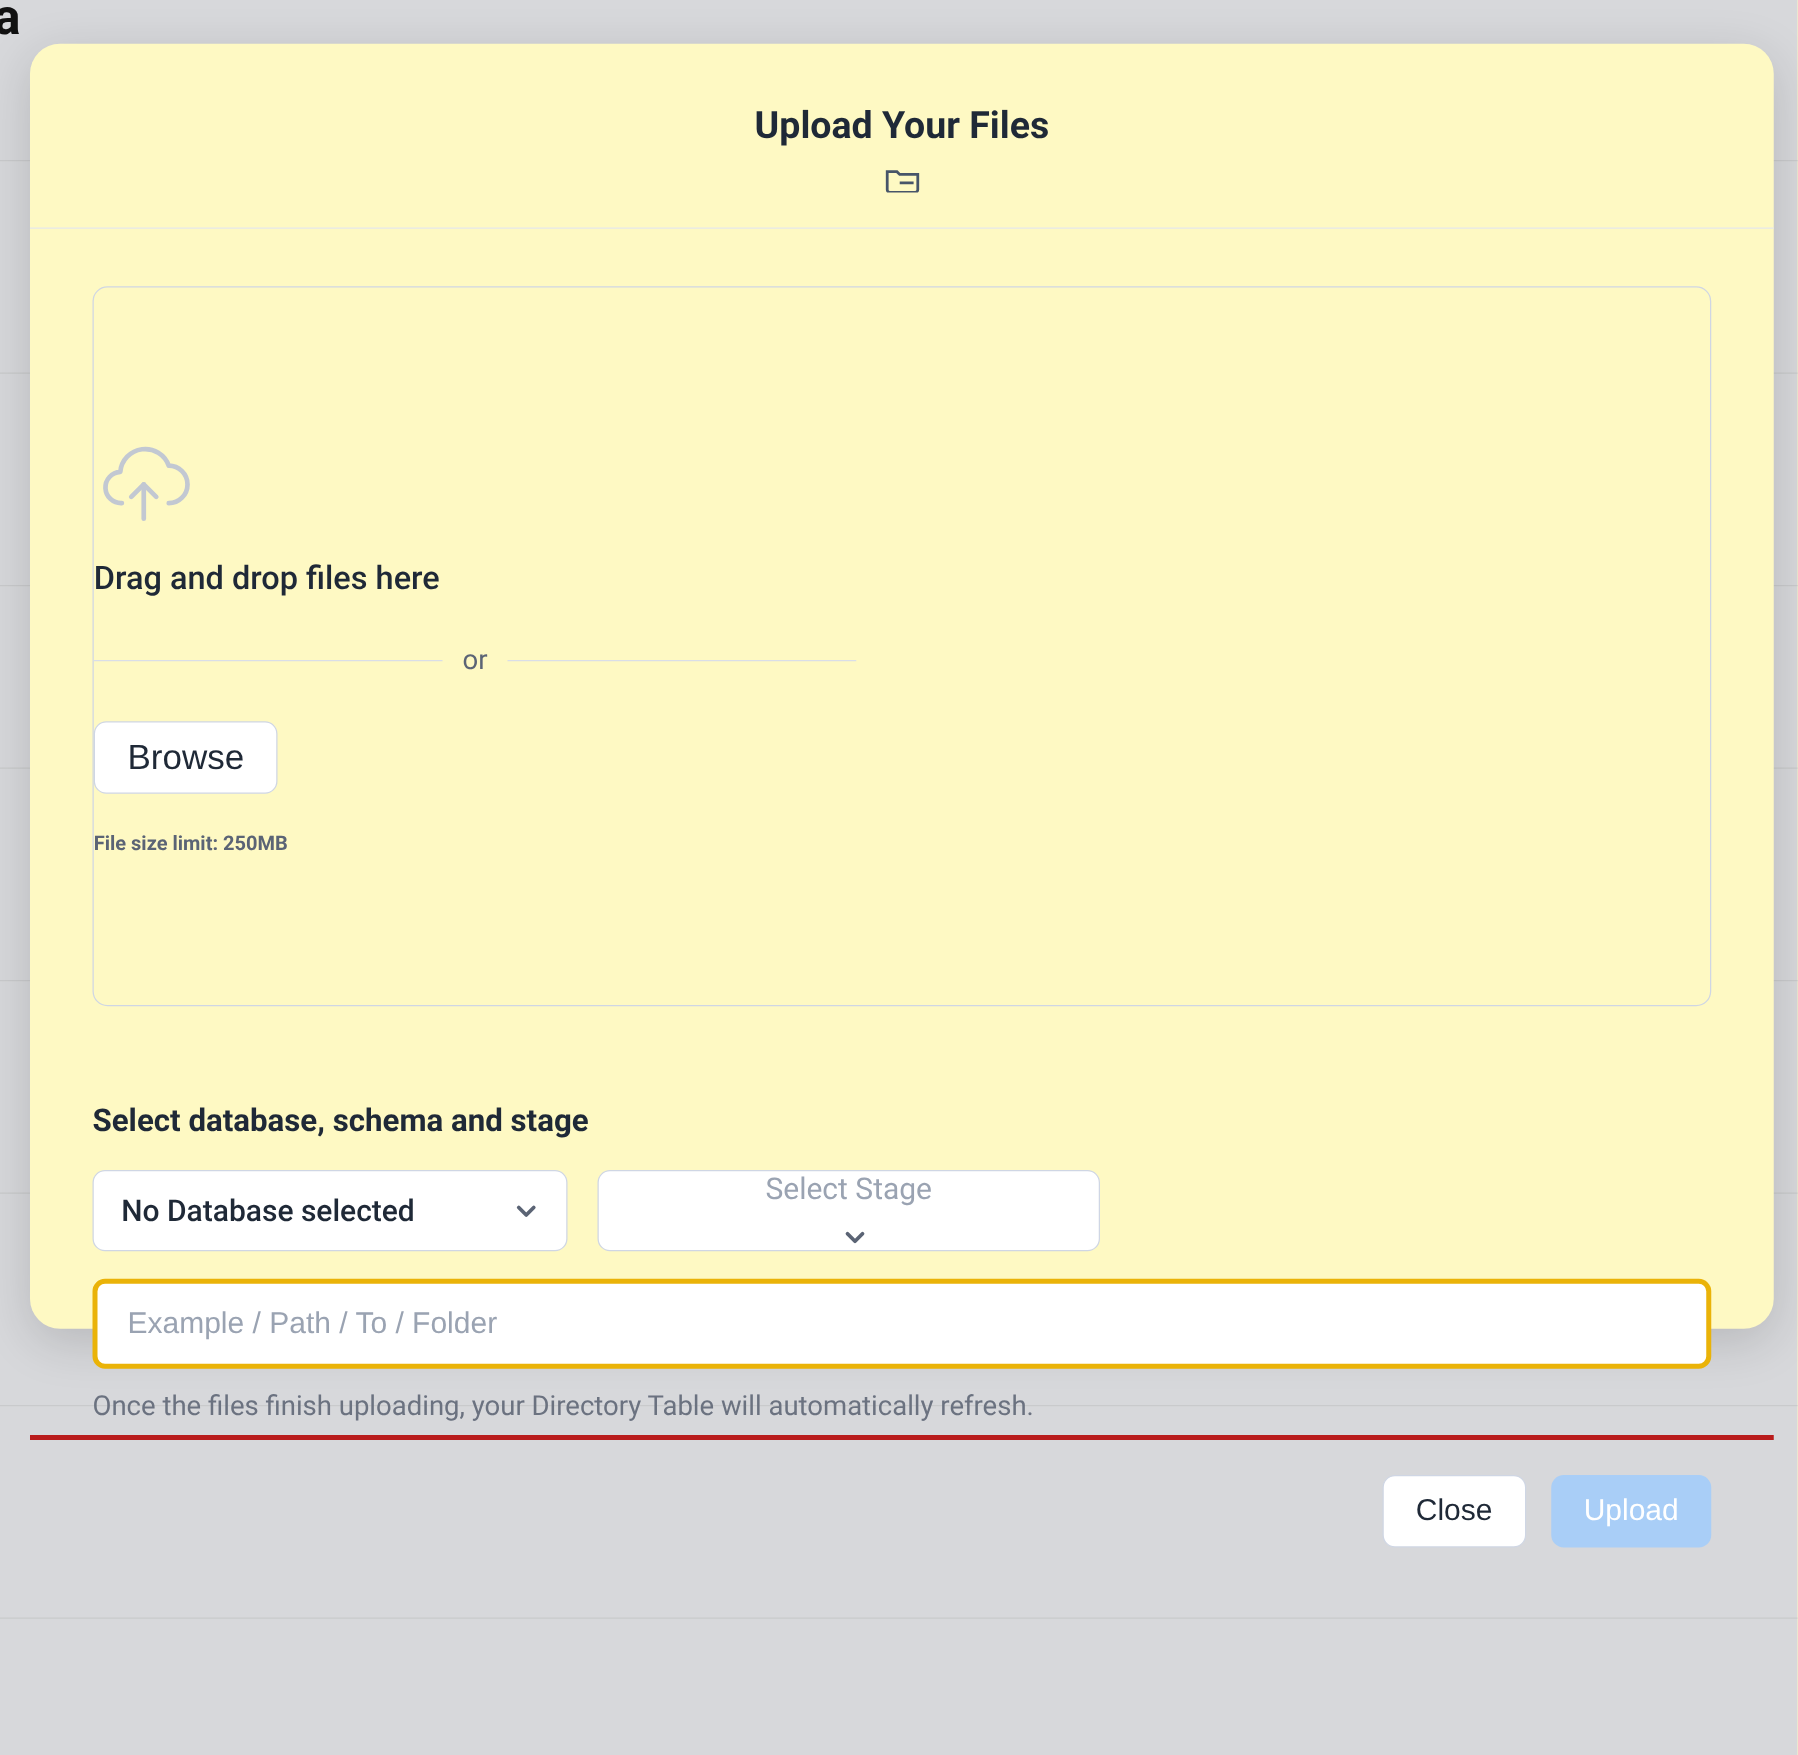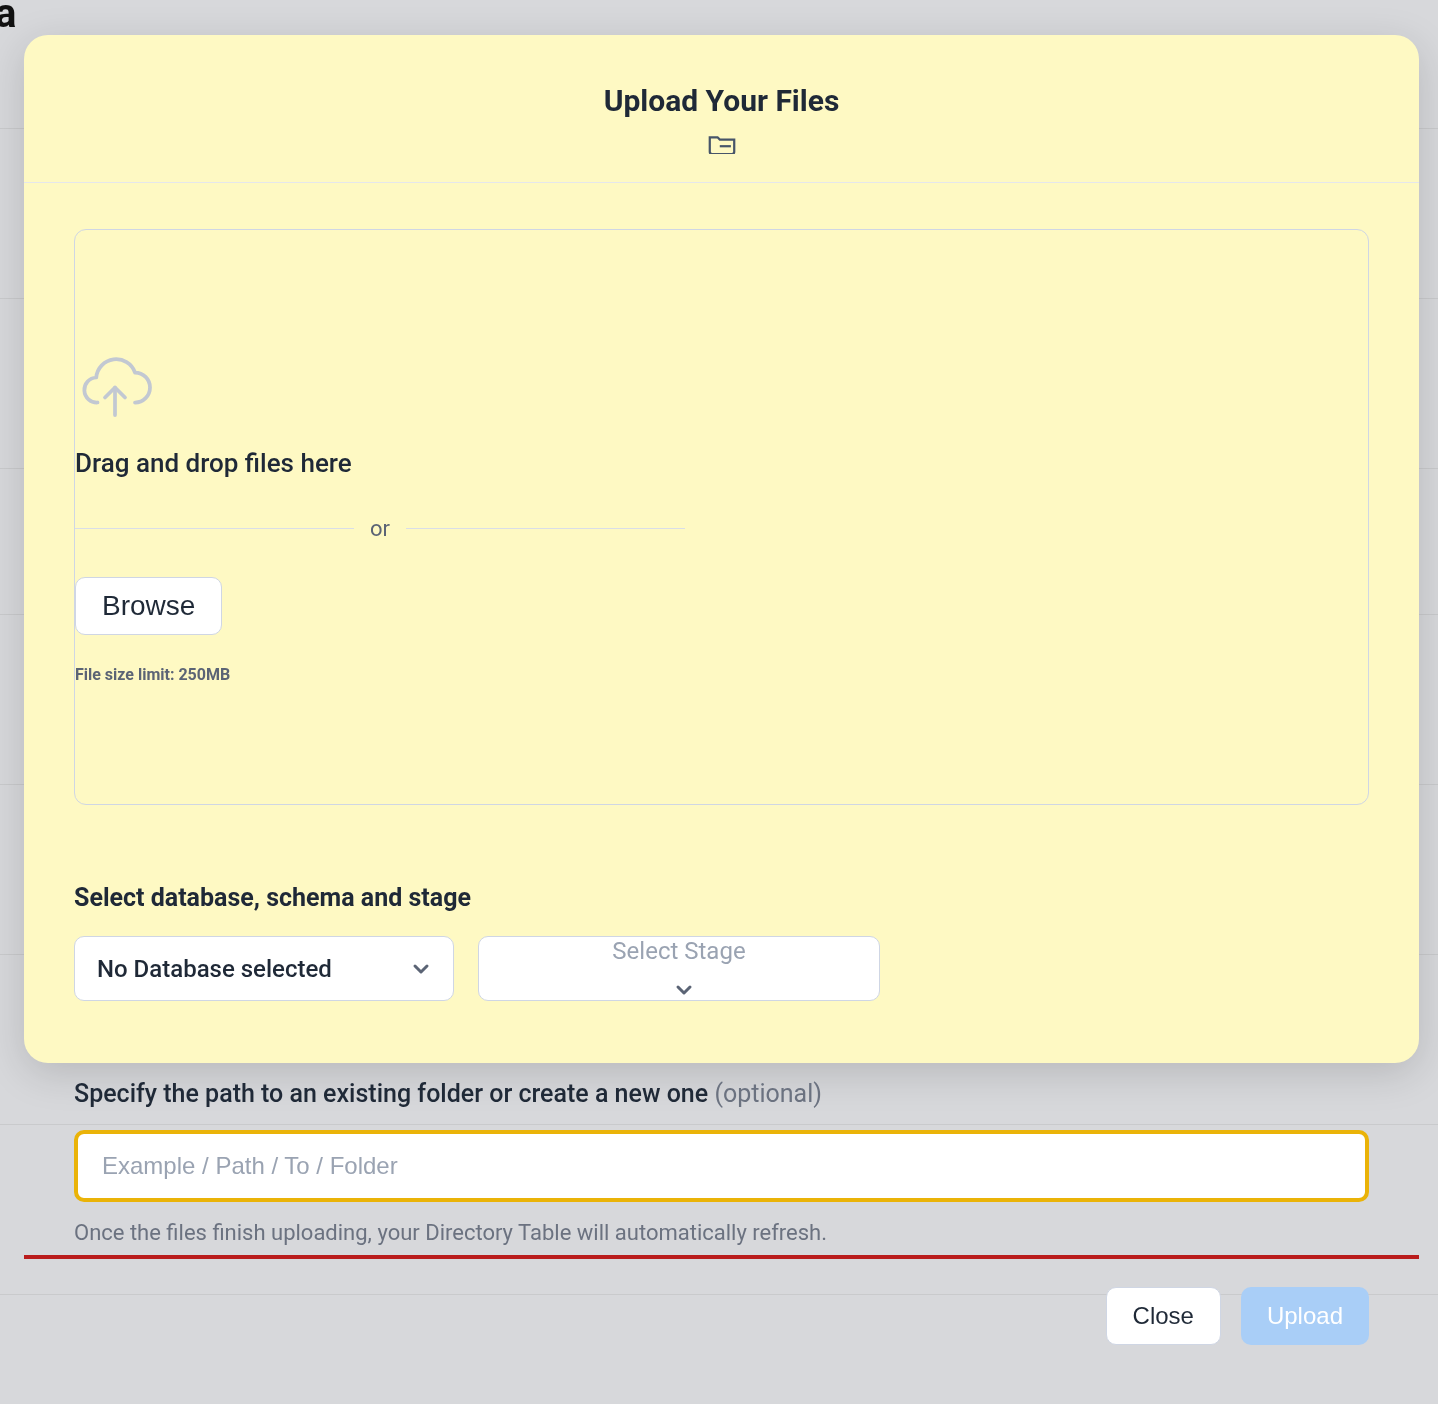--- a/index.html
+++ b/index.html
@@ -122,23 +122,20 @@
           </svg>
       </div>
       <div class="select-box stage-select">
         <span>Select Stage</span>
         <svg class="chev" viewBox="0 0 20 20" fill="none" stroke="currentColor" stroke-width="3" stroke-linecap="round" stroke-linejoin="round">
             <polyline points="4,7 10,13 16,7"></polyline>
           </svg>
       </div>
     </div>
 
-    <div class="path-label-row">
-      <span>Specify the path to an existing folder or create a new one </span><span class="opt">(optional)</span>
-    </div>
     <input class="path-input" type="text" placeholder="Example / Path / To / Folder" style="">
     <div class="hint-text">Once the files finish uploading, your Directory Table will automatically refresh.</div>
   </div>
 
   <div class="modal-footer">
     <button class="btn btn-close">Close</button>
     <button class="btn btn-upload">Upload</button>
   </div>
 </div>
 

